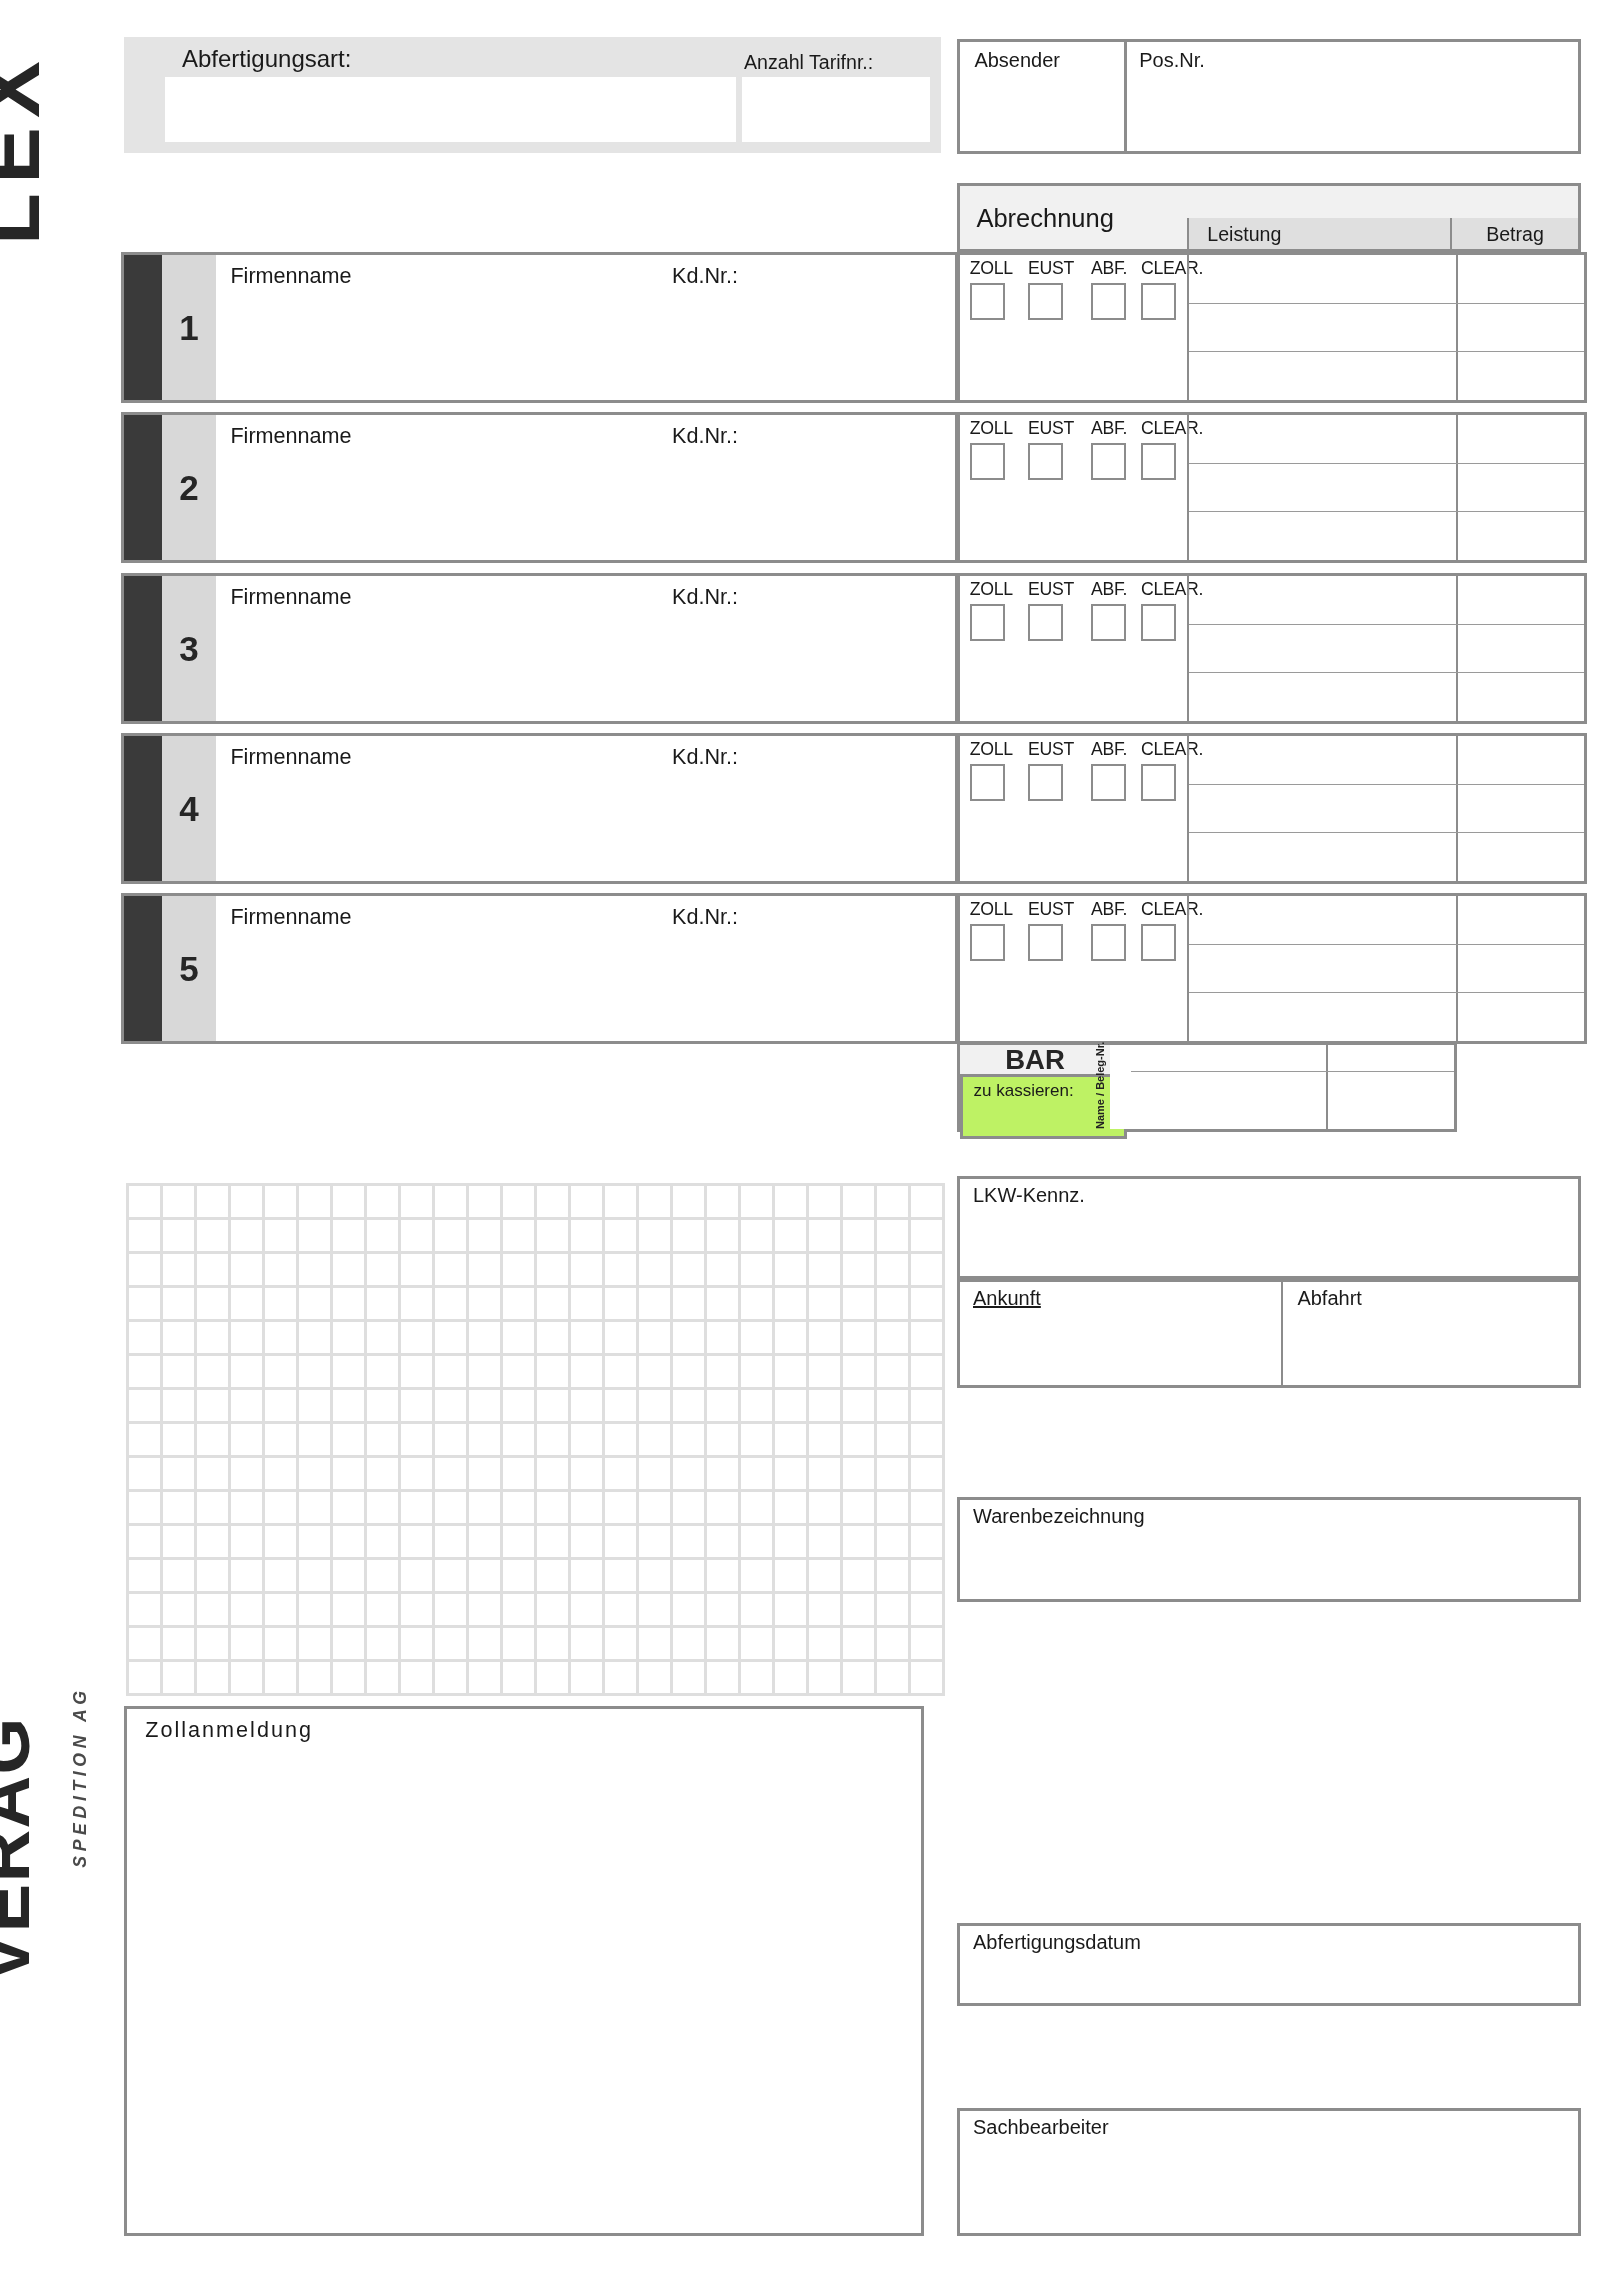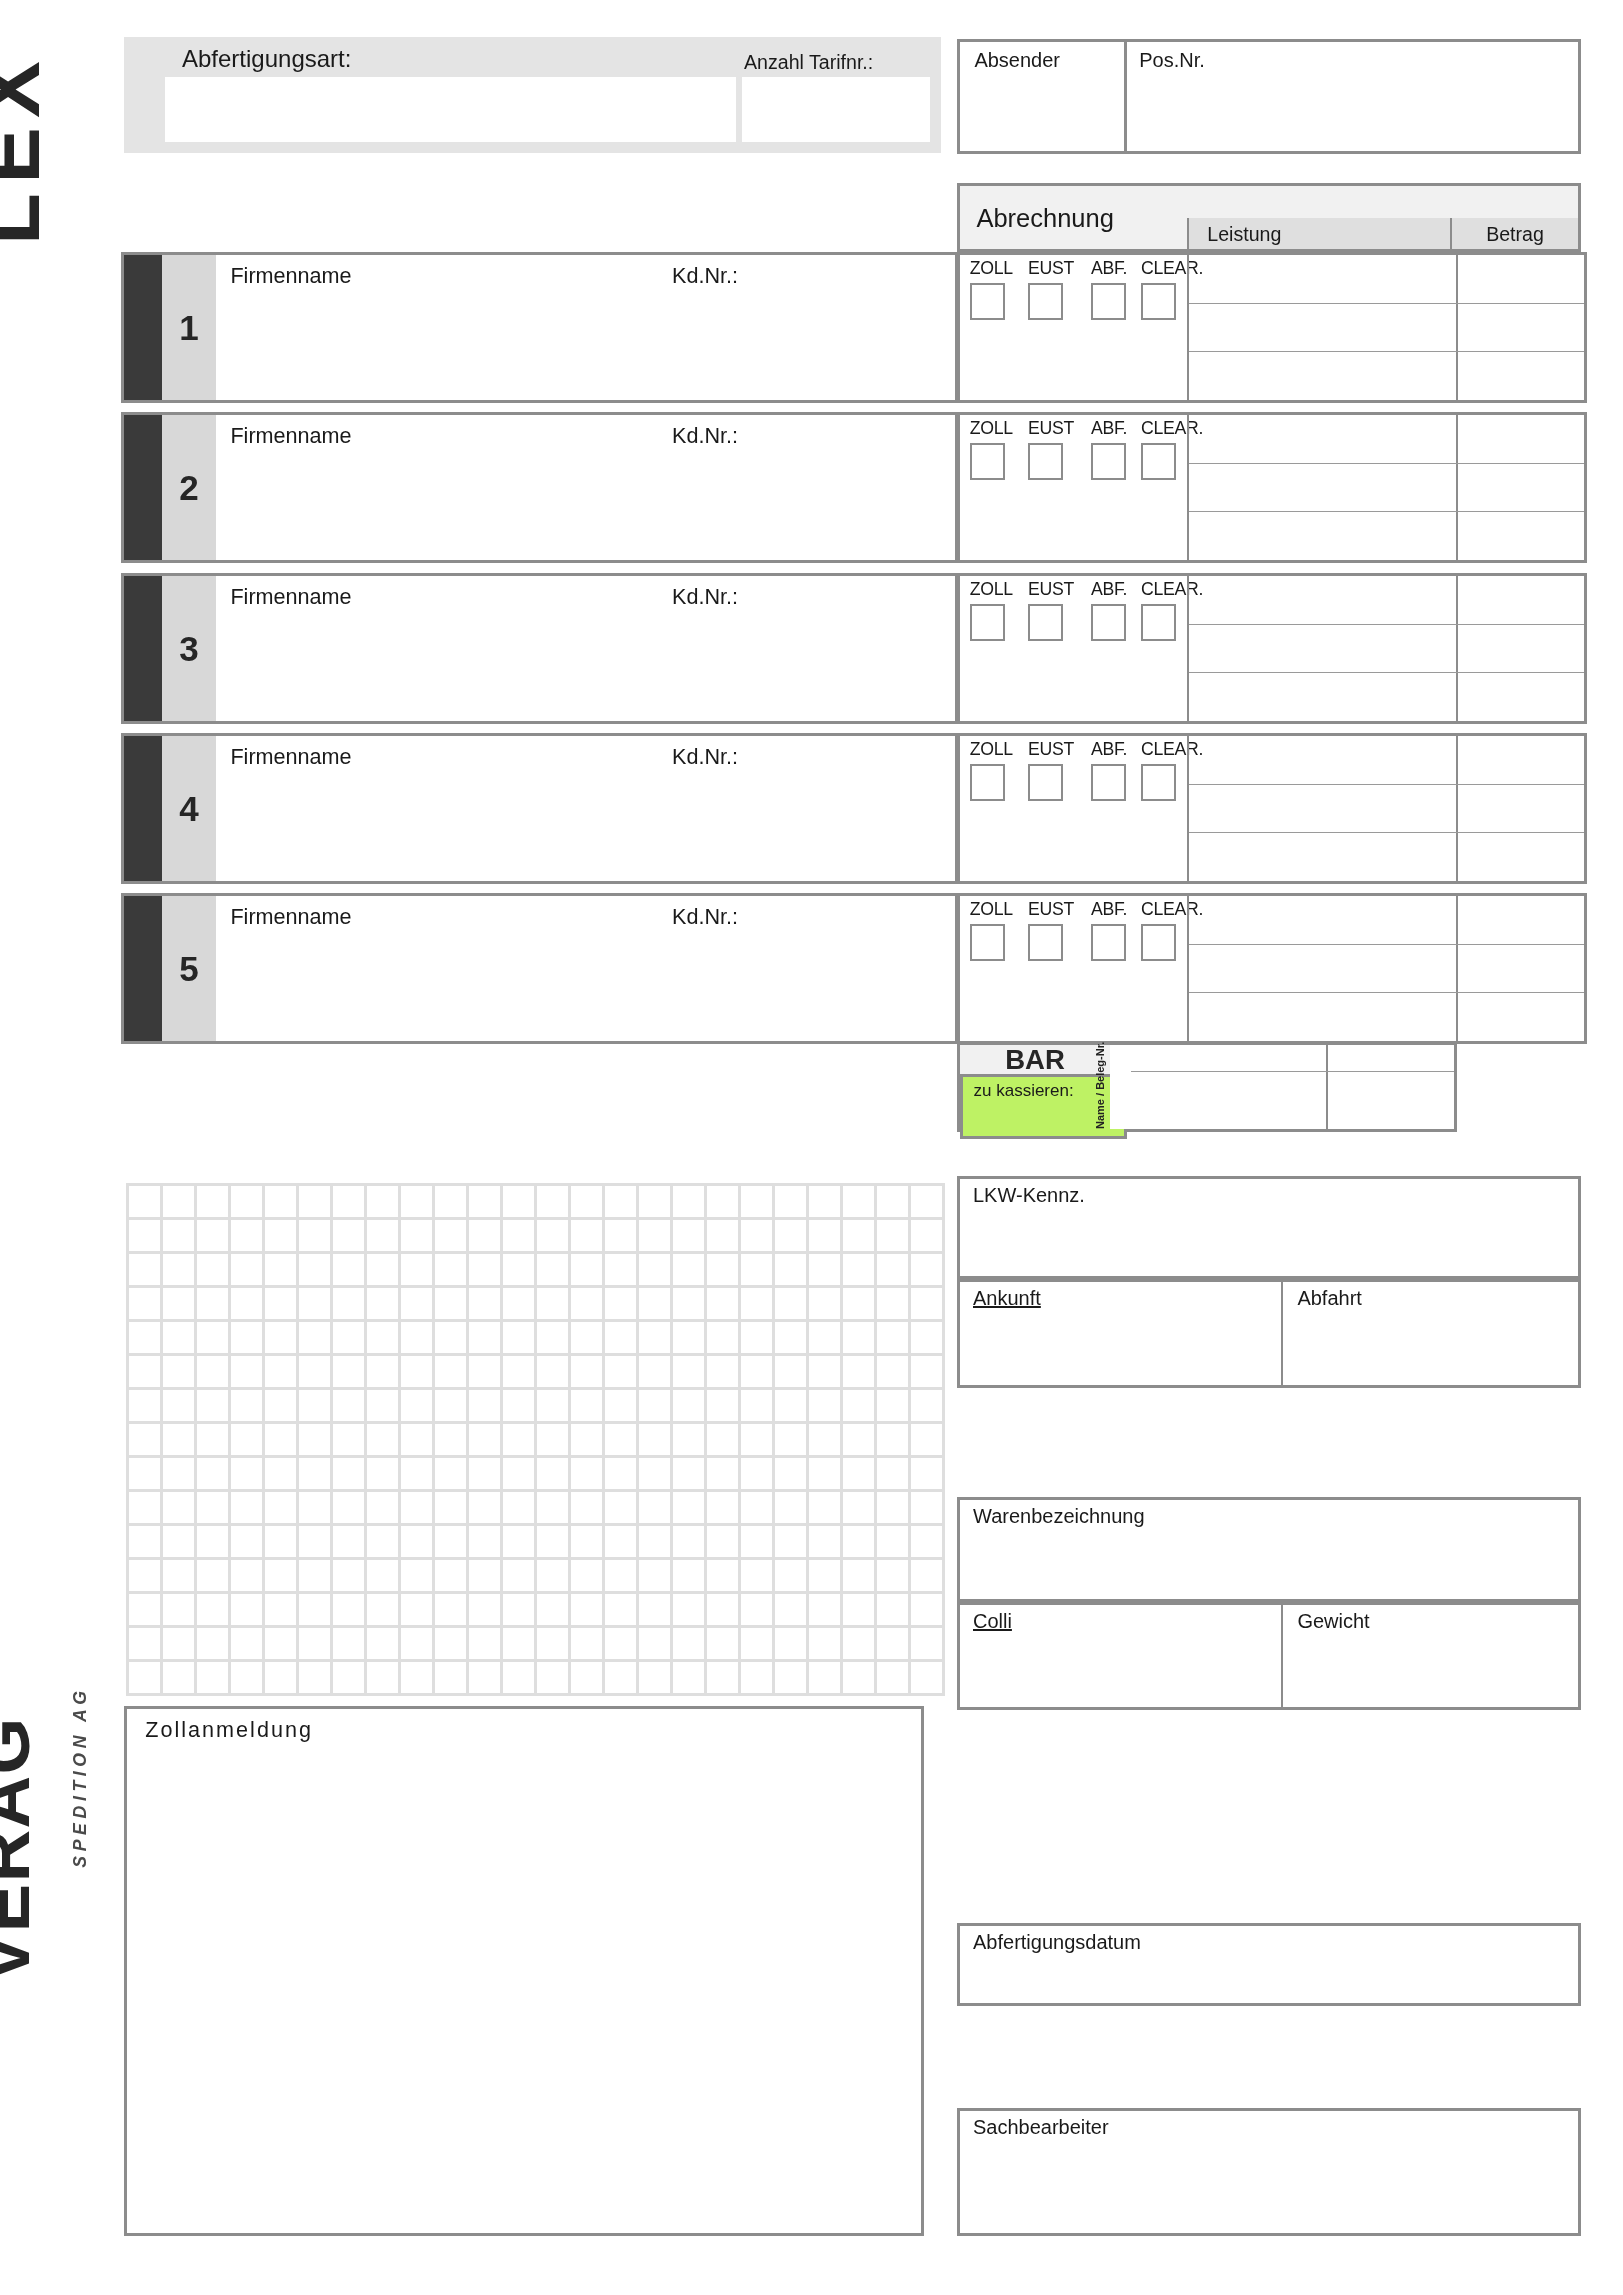--- a/index.html
+++ b/index.html
@@ -382,28 +382,20 @@
     </div>
     <div class="half2">
       <span>Abfahrt</span>
     </div>
   </div>
 
   <div class="abs rbox" style="top:1497px;height:105px;">
     <span class="blab">Warenbezeichnung</span>
   </div>
 
-  <div class="abs rbox splitbox" style="top:1602px;height:108px;">
-    <div class="half1">
-      <span>Colli</span>
-    </div>
-    <div class="half2">
-      <span>Gewicht</span>
-    </div>
-  </div>
 
   <div class="abs rbox" style="top:1910px;height:83px;margin-top:13px;">
     <span class="blab">Abfertigungsdatum</span>
   </div>
   <div class="abs rbox" style="top:2108px;height:128px;">
     <span class="blab">Sachbearbeiter</span>
   </div>
 
   <div class="abs verag">
     <span class="vt vt-verag">VERAG</span>

